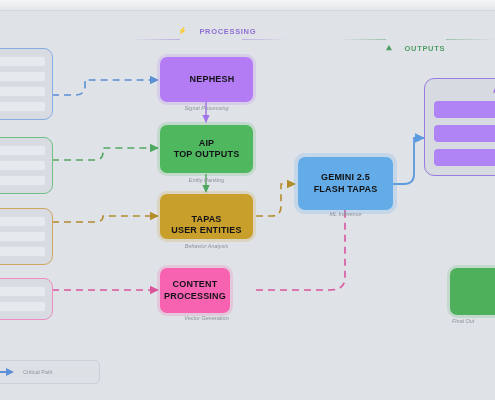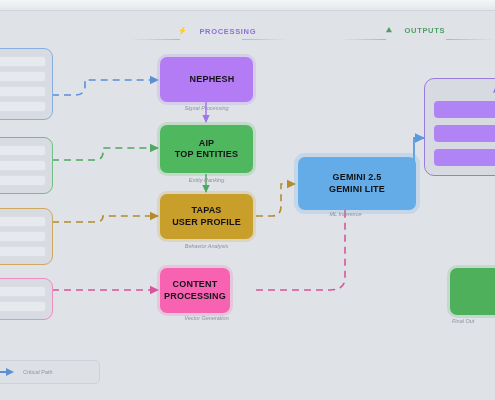--- a/index.html
+++ b/index.html
@@ -61,21 +61,21 @@
     font-weight: bold;
     color: #141218;
     letter-spacing: 0.02em;
     line-height: 1.25;
     padding: 3px 5px;
   }
   .node .ln { display: block; }
 
   .node-nephesh   { background: #b47cf4; box-shadow: 0 0 0 3px rgba(180,124,244,.20); padding-left: 16px; }
   .node-aip       { background: #4fb85e; box-shadow: 0 0 0 3px rgba(79,184,94,.20); }
-  .node-tapas     { background: #c79f2a; box-shadow: 0 0 0 3px rgba(199,159,42,.20); }
+  .node-tapas     { background: #c79f2a; box-shadow: 0 0 0 3px rgba(199,159,42,.20); justify-content: flex-end; }
   .node-content   { background: #f763b0; box-shadow: 0 0 0 3px rgba(247,99,176,.20); }
   .node-gemini    { background: #63ace8; box-shadow: 0 0 0 4px rgba(99,172,232,.22); color:#111; }
   .node-final     { background: #4fb05c; box-shadow: 0 0 0 3px rgba(79,176,92,.18); }
 
   
   .edge-label {
     position: absolute;
     font-size: 5.5px;
     font-style: italic;
     color: #8d929b;
@@ -216,21 +216,21 @@
     <path d="M393,184 L404,184 Q414,184 414,174 L414,138 L424,138" fill="none" stroke="#5b9ade" stroke-width="1.8" marker-end="url(#ah-blue2)"></path>
   </svg>
 
   <div class="section-head" style="left:178px; top:27px; color:#8f6fd6;">
     <span class="sh-icon">⚡</span>
     <span>PROCESSING</span>
   </div>
   <div class="section-rule" style="left:130px; top:39px; width:50px; background:linear-gradient(90deg,rgba(143,111,214,0) 0%,rgba(143,111,214,.45) 100%);"></div>
   <div class="section-rule" style="left:242px; top:39px; width:44px; background:linear-gradient(90deg,rgba(143,111,214,.45) 0%,rgba(143,111,214,0) 100%);"></div>
 
-  <div class="section-head" style="left:386px; top:26px; color:#4f9e63;">
+  <div class="section-head" style="left:386px; top:44px; color:#4f9e63;">
     <span class="sh-icon">⛰</span>
     <span>OUTPUTS</span>
   </div>
   <div class="section-rule" style="left:340px; top:39px; width:46px; background:linear-gradient(90deg,rgba(79,158,99,0) 0%,rgba(79,158,99,.45) 100%);"></div>
   <div class="section-rule" style="left:446px; top:39px; width:49px; background:linear-gradient(90deg,rgba(79,158,99,.45) 0%,rgba(79,158,99,0) 100%);"></div>
 
   <div class="src-panel p-blue" style="top:48px;">
     <div class="src-row"></div>
     <div class="src-row"></div>
     <div class="src-row"></div>
@@ -254,39 +254,39 @@
     <div class="src-row"></div>
   </div>
 
   <div class="node node-nephesh" style="left:160px; top:57px; width:93px; height:45px;">
     <span class="ln">NEPHESH</span>
   </div>
   <div class="edge-label" style="left:161px; top:105px; width:91px;">Signal Processing</div>
 
   <div class="node node-aip" style="left:160px; top:125px; width:93px; height:48px;">
     <span class="ln">AIP</span>
-    <span class="ln">TOP ENTITIES</span>
+    <span class="ln">TOP OUTPUTS</span>
   </div>
   <div class="edge-label" style="left:161px; top:177px; width:91px;">Entity Ranking</div>
 
   <div class="node node-tapas" style="left:160px; top:194px; width:93px; height:45px;">
     <span class="ln">TAPAS</span>
-    <span class="ln">USER PROFILE</span>
+    <span class="ln">USER ENTITIES</span>
   </div>
   <div class="edge-label" style="left:161px; top:243px; width:91px;">Behavior Analysis</div>
 
   <div class="node node-content" style="left:160px; top:268px; width:70px; height:45px;">
     <span class="ln">CONTENT</span>
     <span class="ln">PROCESSING</span>
   </div>
   <div class="edge-label" style="left:161px; top:315px; width:91px;">Vector Generation</div>
 
-  <div class="node node-gemini" style="left:298px; top:157px; width:118px; height:53px;">
+  <div class="node node-gemini" style="left:298px; top:157px; width:95px; height:53px;">
     <span class="ln">GEMINI 2.5</span>
-    <span class="ln">GEMINI LITE</span>
+    <span class="ln">FLASH TAPAS</span>
   </div>
   <div class="edge-label" style="left:300px; top:211px; width:91px;">ML Inference</div>
 
   <div class="out-panel" style="left:424px; top:78px; width:95px;">
     <div class="out-title">AMB</div>
     <div class="out-item">W</div>
     <div class="out-item">Im</div>
     <div class="out-item">Co</div>
   </div>
 

